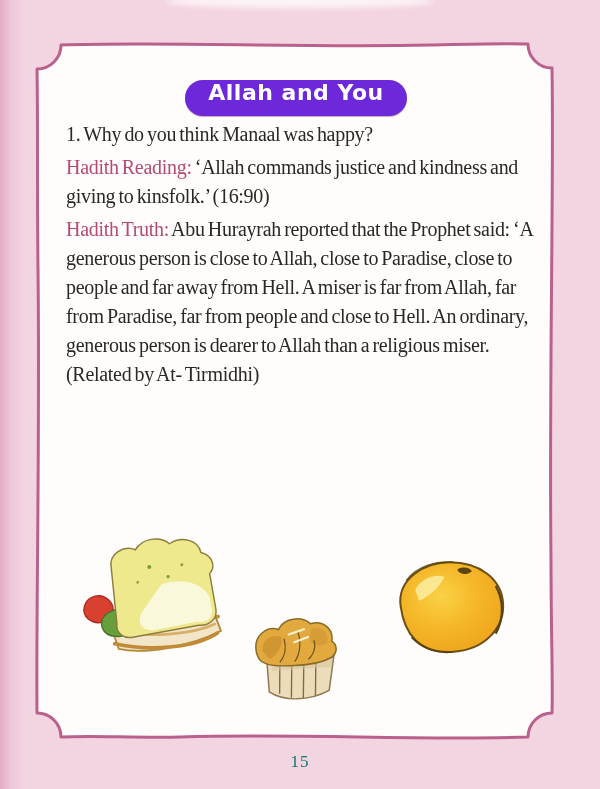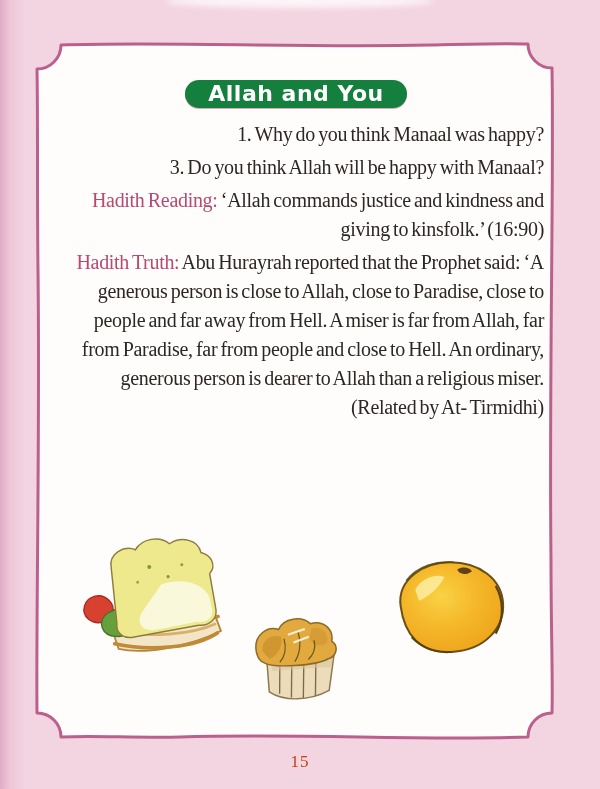--- a/index.html
+++ b/index.html
@@ -18,53 +18,53 @@
   }
   .top-sliver{
     position:absolute;left:165px;top:-6px;width:270px;height:14px;
     background:rgba(255,255,255,.75);
     border-radius:50%;
     filter:blur(3px);
   }
   .frame-svg{position:absolute;left:0;top:0;}
   
   .banner{
-    position:absolute;left:185px;top:80px;width:222px;height:28px;
-    background:#15803d;
+    position:absolute;left:185px;top:80px;width:222px;height:36px;
+    background:#6d28d9;
     border-radius:18px;
-    display:flex;align-items:flex-end;justify-content:center;
+    display:flex;align-items:flex-start;justify-content:center;
     box-shadow:0 1px 0 rgba(140,20,60,.35);
   }
   .banner span{
     color:#ffffff;
     font-family:"DejaVu Sans", sans-serif;
     font-weight:bold;
     font-size:22px;
     letter-spacing:.5px;
     padding-bottom:2px;
   }
   
   .text-block{
     position:absolute;left:62px;top:120px;width:482px;
     color:#2b2724;
     font-size:20px;line-height:29px;
     letter-spacing:-0.3px;word-spacing:-1.5px;
   }
-  .text-block p{margin:0 0 4px 4px;text-align:right;}
+  .text-block p{margin:0 0 4px 4px;}
   .accent{color:#b54a73;}
   
   .illus{position:absolute;}
   .illus-sandwich{left:76px;top:532px;width:172px;height:148px;}
   .illus-bun{left:244px;top:608px;width:112px;height:108px;}
   .illus-orange{left:386px;top:552px;width:128px;height:112px;}
   
   .page-number{
     position:absolute;left:0;top:752px;width:600px;
     text-align:center;
-    font-size:17px;color:#c2410c;
+    font-size:17px;color:#0f766e;
     letter-spacing:1px;
   }
 </style>
 </head>
 <body>
 
 <div class="stage">
 
   <div class="gutter-shade"></div>
   <div class="top-sliver"></div>
@@ -80,21 +80,20 @@
              C 36,620 40,430 38,270 C 37,185 38,122 37,69
              A 24 24 0 0 0 61,45 Z" fill="#fffdfb" stroke="#b9618c" stroke-width="3" stroke-linejoin="round"></path>
   </svg>
 
   <div class="banner">
     <span>Allah and You</span>
   </div>
 
   <div class="text-block">
     <p>1. Why do you think Manaal was happy?</p>
-    <p>3. Do you think Allah will be happy with Manaal?</p>
     <p><span class="accent">Hadith Reading:</span><span> ‘Allah commands justice and kindness and giving to kinsfolk.’ (16:90)</span></p>
     <p><span class="accent">Hadith Truth:</span><span> Abu Hurayrah reported that the Prophet said: ‘A generous person is close to Allah, close to Paradise, close to people and far away from Hell. A miser is far from Allah, far from Paradise, far from people and close to Hell. An ordinary, generous person is dearer to Allah than a religious miser. (Related by At- Tirmidhi)</span></p>
   </div>
 
   <svg class="illus illus-sandwich" viewBox="0 0 190 160" aria-hidden="true">
     <g transform="rotate(-4 95 80)">
       <path d="M34,86 C60,78 120,82 152,92 L158,112 C120,128 70,132 44,124 Z" fill="#f3e6c8" stroke="#b5853a" stroke-width="2"></path>
       <path d="M30,90 C70,100 120,104 156,96" fill="none" stroke="#c08a36" stroke-width="4" stroke-linecap="round"></path>
       <path d="M40,118 C80,130 130,128 154,114" fill="none" stroke="#c08a36" stroke-width="4" stroke-linecap="round"></path>
       <path d="M36,104 C80,114 126,114 152,104" fill="none" stroke="#d8b06a" stroke-width="3" stroke-linecap="round"></path>

